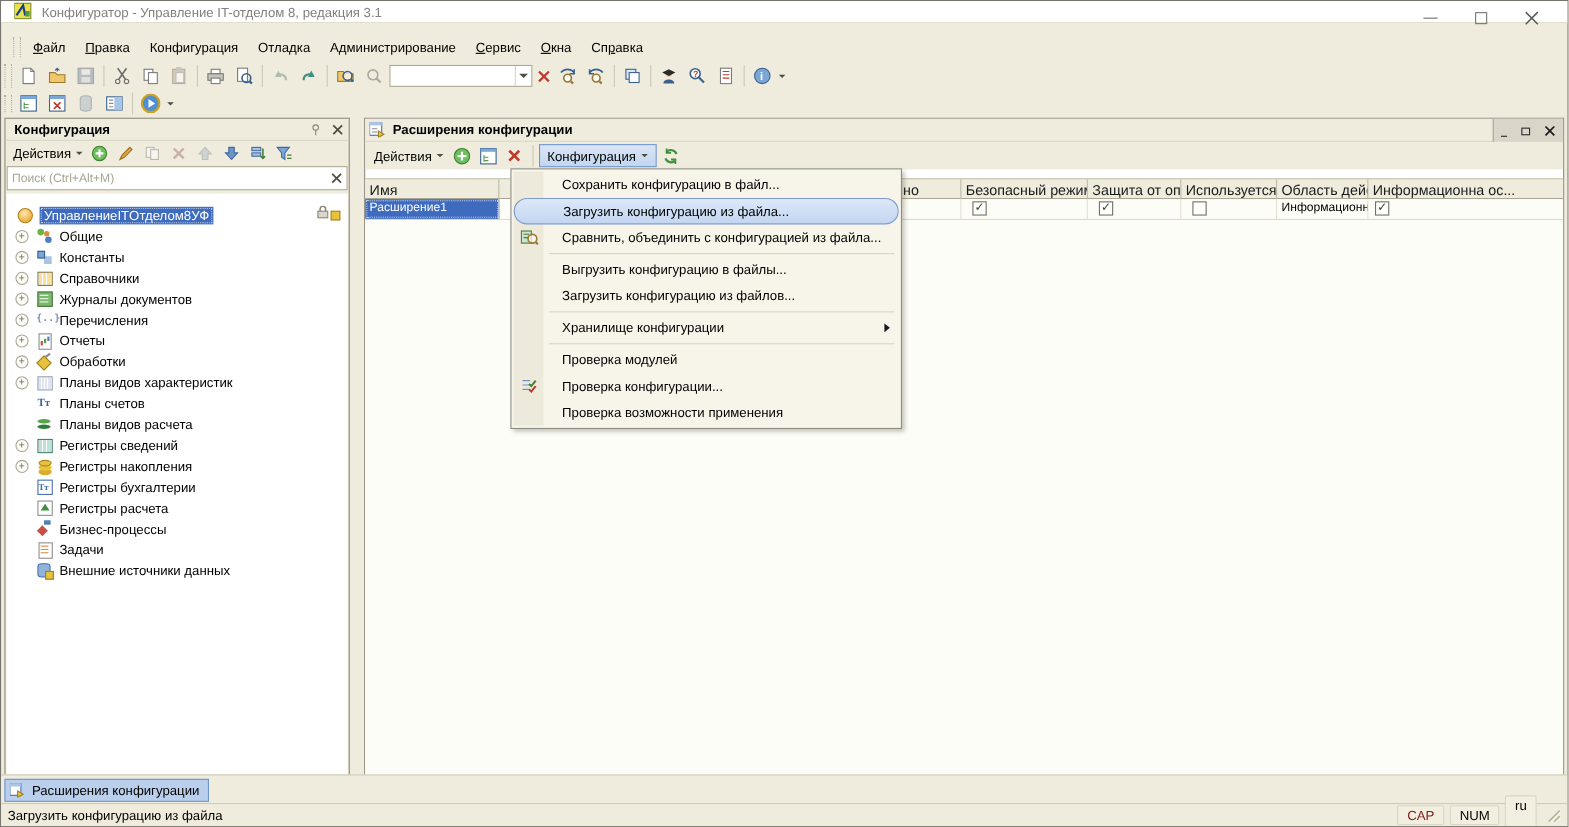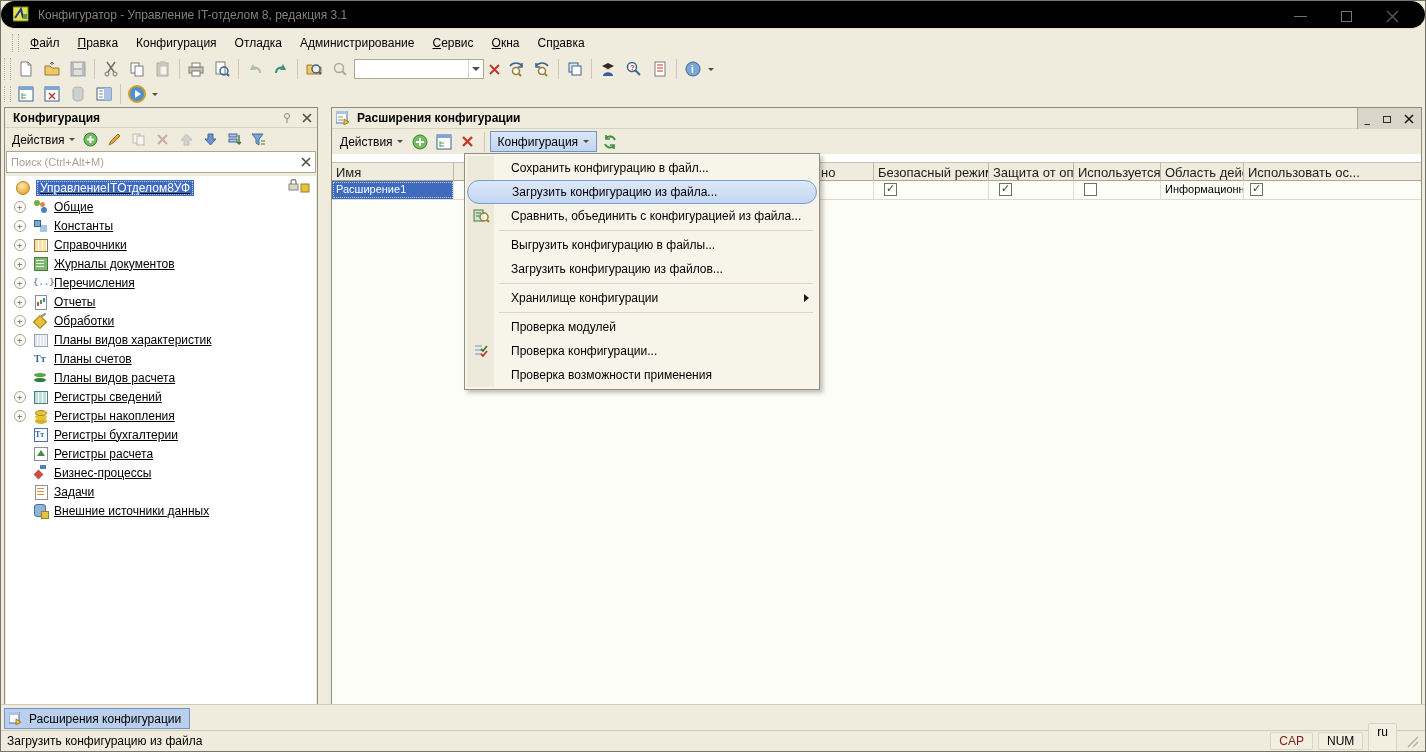--- a/index.html
+++ b/index.html
@@ -1,20 +1,20 @@
 <!DOCTYPE html>
 <html><head>
 <meta charset="utf-8">
 <style>
   * { margin:0; padding:0; box-sizing:border-box; }
   body { background:#c9c5b5; font-family:"Liberation Sans", sans-serif; }
   .app { position:relative; width:1426px; height:752px; background:#f0ecdd; border:1px solid #75756d; overflow:hidden; font-size:12px; color:#000; }
 
   
-  .titlebar { position:absolute; left:0; top:0; right:0; height:28px; background:#000000; display:flex; align-items:center; border-bottom:1px solid #e3dfcf;border-radius:14px; }
+  .titlebar { position:absolute; left:0; top:0; right:0; height:20px; background:#ffffff; display:flex; align-items:center; border-bottom:1px solid #e3dfcf; }
   .titlebar .appicon { margin:0 8px 0 12px; }
   .titlebar .title { color:#83817a; font-size:12px; }
   .wincontrols { position:absolute; right:10px; top:0; height:30px; display:flex; }
   .wbtn { width:46px; height:30px; display:flex; align-items:center; justify-content:center; }
   .glyph-min { width:13px; height:0; border-top:1px solid #6e6e6e; }
   .glyph-max { width:11px; height:11px; border:1px solid #757575; }
 
   
   .menubar { position:absolute; left:0; top:30px; right:0; height:24px; display:flex; align-items:center; padding-left:10px; }
   .grip { width:7px; align-self:stretch; margin:3px 2px 3px 1px; border-left:1px dotted #b3ae9b; border-right:1px dotted #b3ae9b; }
@@ -38,21 +38,21 @@
   
   .sidebar { position:absolute; left:3px; top:106px; width:314px; height:599px; background:#f0ecdd; border:1px solid #8f8b7d; }
   .sb-header { height:20px; display:flex; align-items:center; padding:0 4px 0 8px; border-bottom:1px solid #d8d4c2; }
   .sb-header .t { font-weight:bold; font-size:12px; flex:1; }
   .sb-actions { height:23px; display:flex; align-items:center; padding:0 4px; gap:2px; }
   .sb-actions .lbl { font-size:12px; padding:0 3px; display:flex; align-items:center; gap:4px; }
   .abtn { width:22px; height:20px; display:flex; align-items:center; justify-content:center; flex:none; }
   .sb-search { height:22px; margin:0 1px; background:#fff; border:1px solid #aca98f; display:flex; align-items:center; }
   .sb-search input { flex:1; border:none; outline:none; font-size:11px; padding:0 4px; color:#9a9586; background:transparent; }
   .sb-search input::placeholder { color:#a8a394; }
-  .tree { position:absolute; left:1px; right:1px; top:68px; bottom:1px; background:#fff; overflow:hidden; padding-top:2px;text-decoration:underline; }
+  .tree { position:absolute; left:1px; right:1px; top:68px; bottom:1px; background:#fff; overflow:hidden; padding-top:10px; }
   .trow { height:19px; display:flex; align-items:center; padding-left:8px; font-size:12px; position:relative; }
   .exp { width:12px; height:12px; border:1px solid #aaa695; border-radius:50%; margin-right:7px; flex:none; position:relative; background:#fdfdf8; }
   .exp::before { content:"+"; position:absolute; left:2px; top:-1px; font:9px/12px "DejaVu Sans Mono", monospace; color:#6e6a5e; }
   .noexp { width:19px; flex:none; }
   .trow .sel-label { background:#3f6bbf; color:#fff; padding:1px 4px; outline:1px dotted #b9c9e6; outline-offset:-2px; }
   .rooticon { width:14px; height:14px; border-radius:50%; background:radial-gradient(circle at 5px 4px, #ffeaae, #eaa93a 75%); border:1px solid #b5821f; margin:0 6px 0 2px; flex:none; }
   .root-badges { position:absolute; right:6px; top:1px; display:flex; }
 
   
   .ti { width:15px; height:15px; position:relative; display:inline-block; flex:none; margin-right:6px; }
@@ -584,21 +584,21 @@
     </div>
 
     <div class="thead">
       <div class="th" style="left:0;width:122px"><span>Имя</span></div>
       <div class="th" style="left:122px;width:363px"></div>
       <div class="th" style="left:485px;width:57px"><span>но</span></div>
       <div class="th" style="left:542px;width:115px"><span>Безопасный режим, им...</span></div>
       <div class="th" style="left:657px;width:85px"><span>Защита от опас...</span></div>
       <div class="th" style="left:742px;width:87px"><span>Используется в ...</span></div>
       <div class="th" style="left:829px;width:83px"><span>Область действ...</span></div>
-      <div class="th" style="left:912px;width:177px;border-right:none"><span>Использовать ос...</span></div>
+      <div class="th" style="left:912px;width:177px;border-right:none"><span>Информационна ос...</span></div>
     </div>
 
     <div class="tbody">
       <div class="trow-data">
         <div class="td sel" style="left:0;width:122px">Расширение1</div>
         <div class="td" style="left:122px;width:363px"></div>
         <div class="td" style="left:485px;width:57px"></div>
         <div class="td" style="left:542px;width:115px">
             <span class="cb checked" style="left:10px"></span>
           </div>

